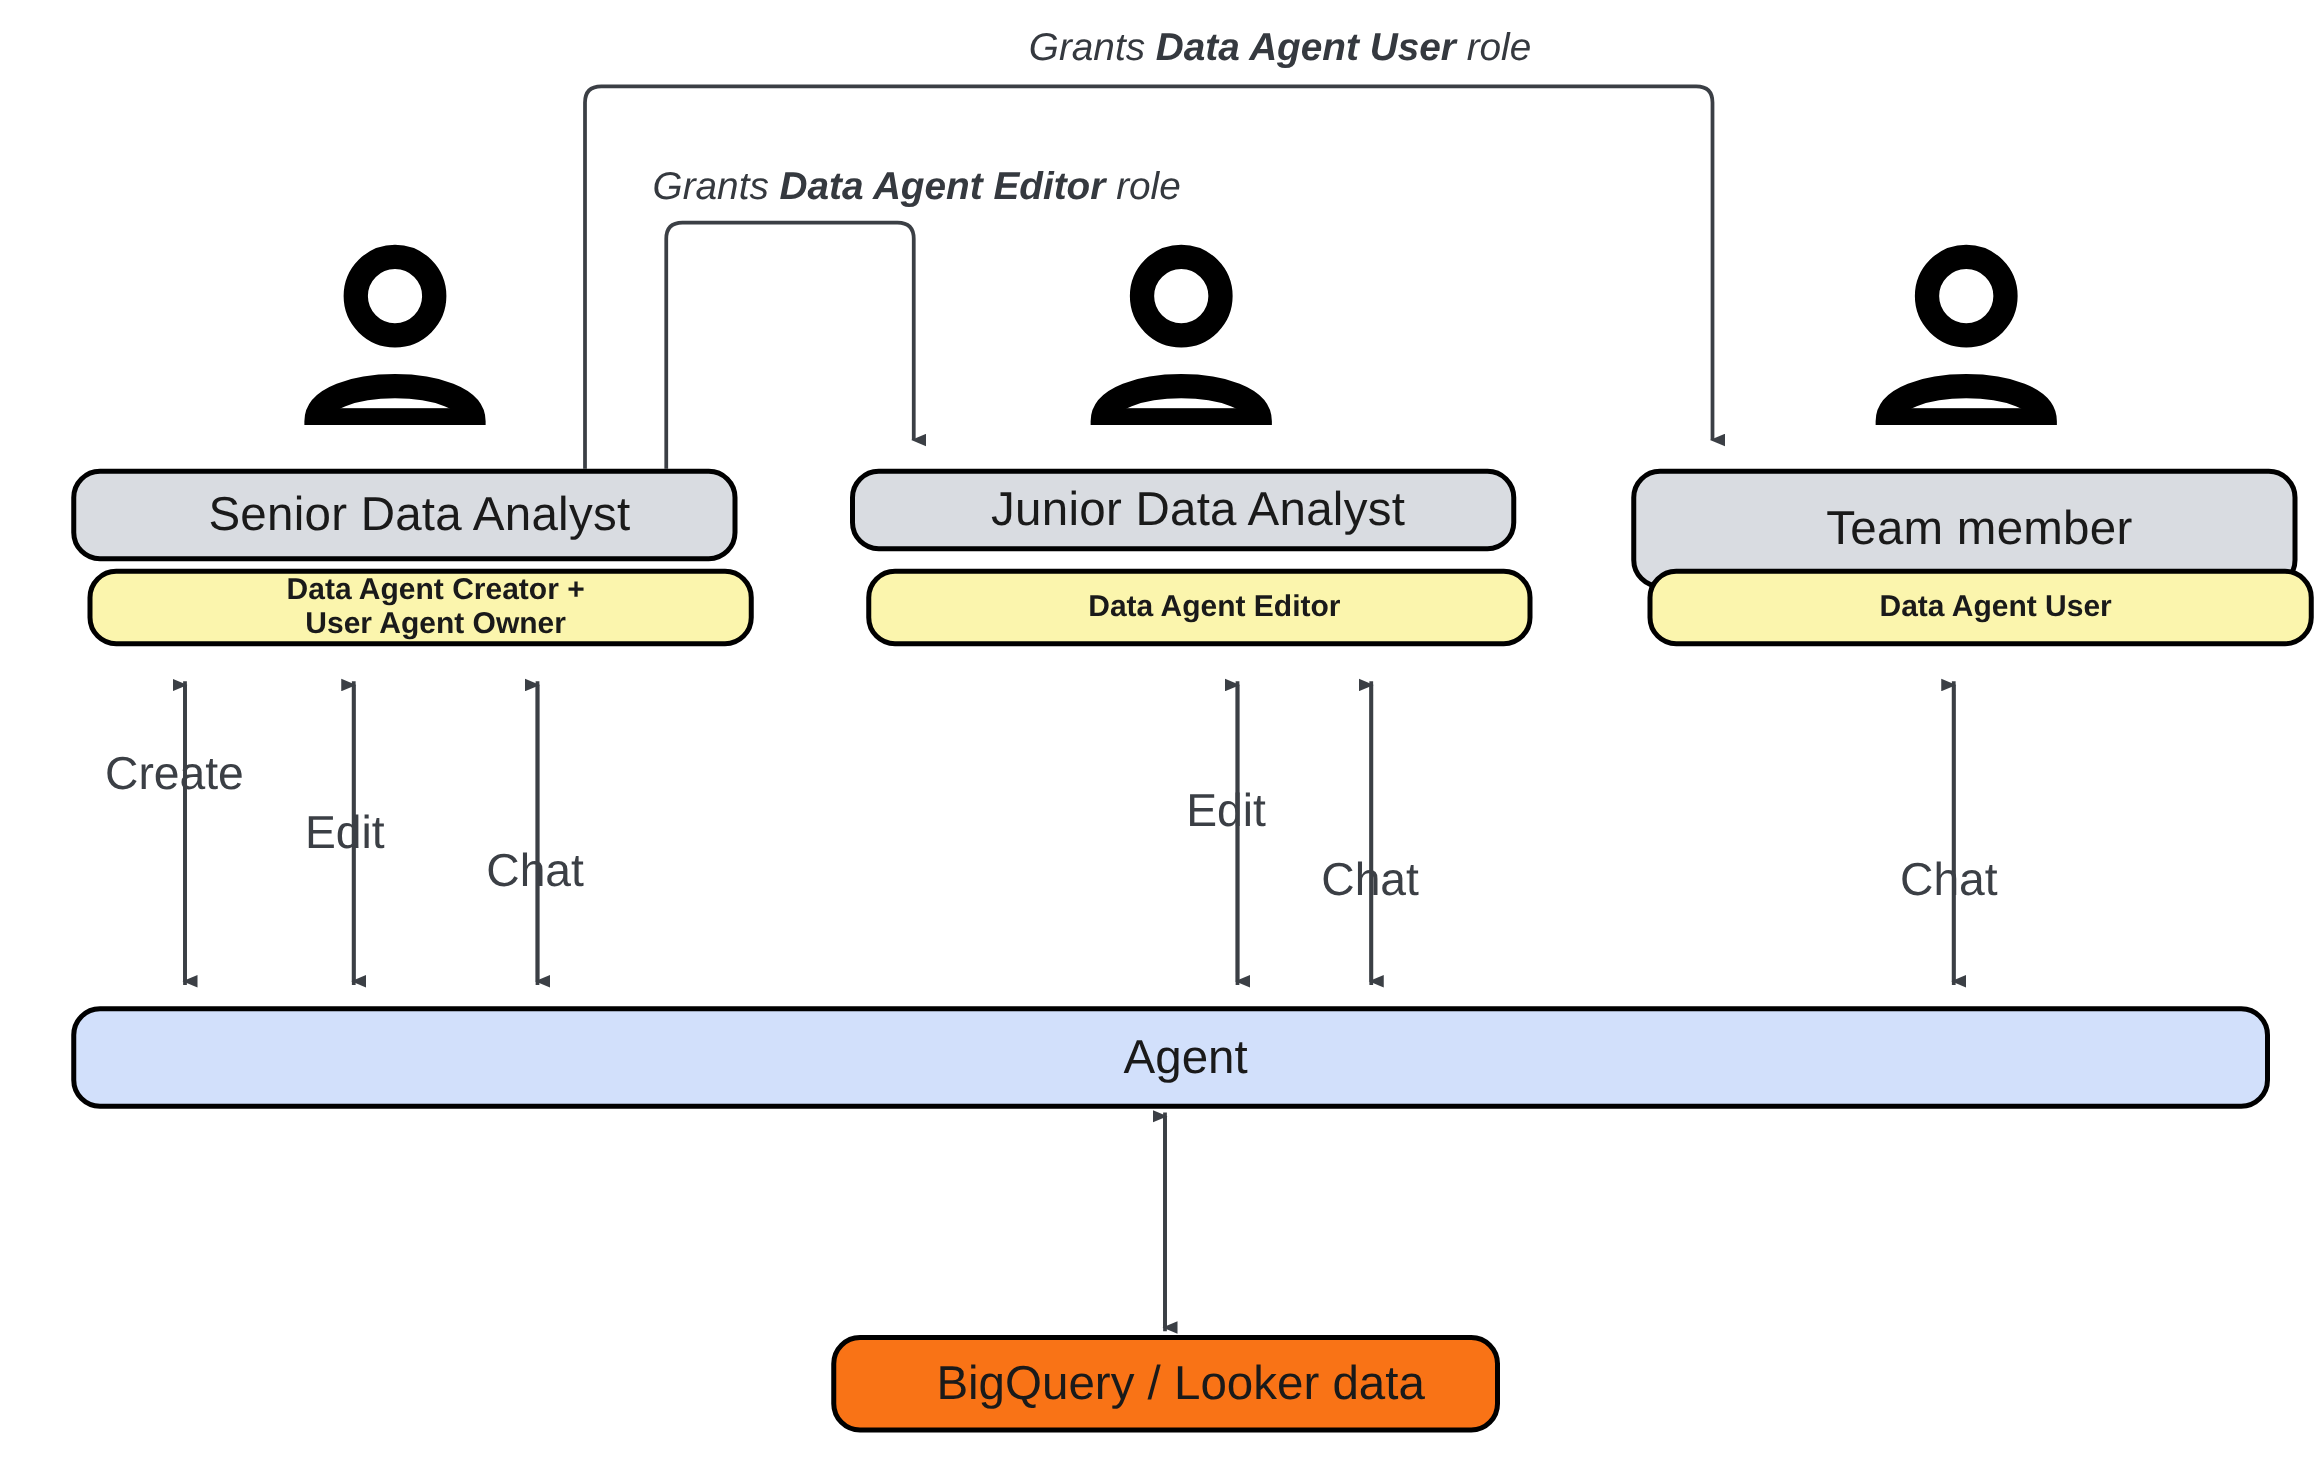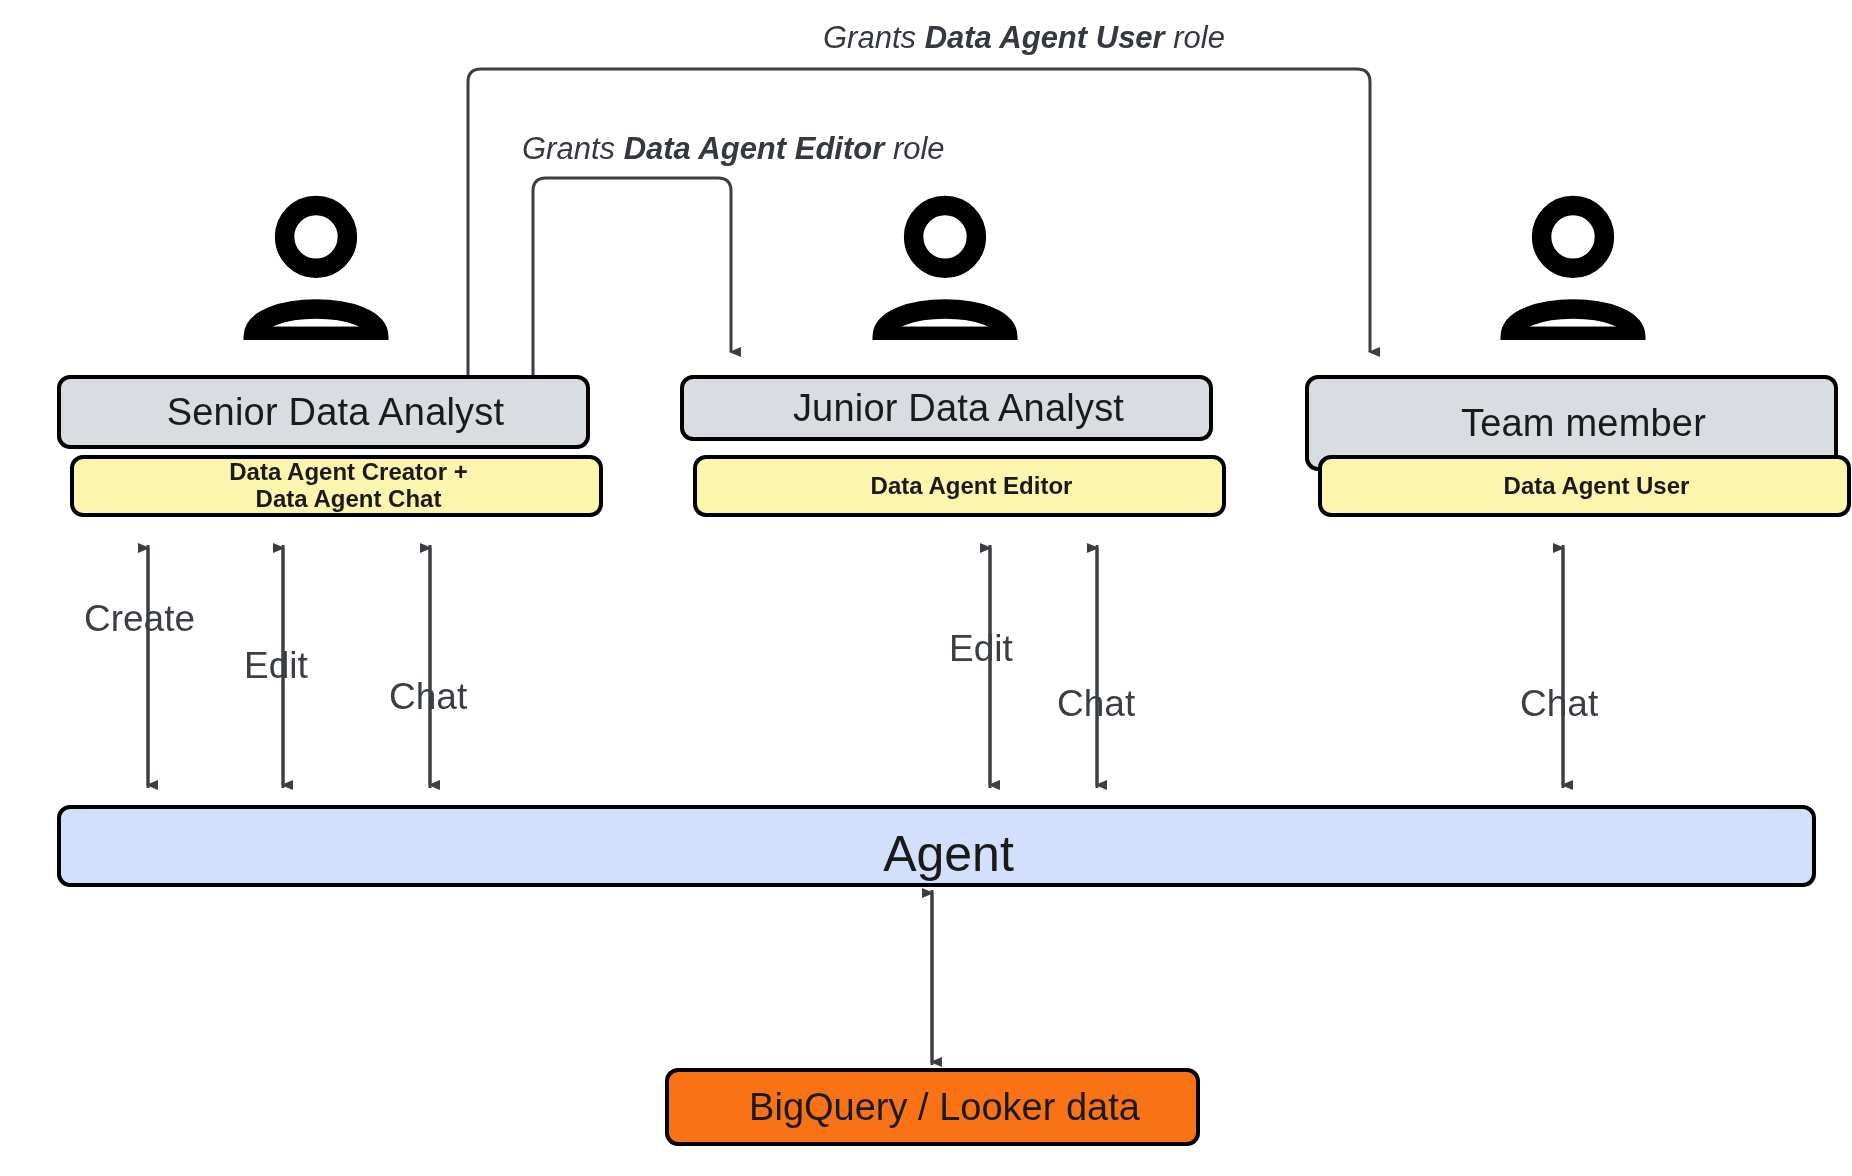--- a/index.html
+++ b/index.html
@@ -24,21 +24,21 @@
     width: 1852px;
     height: 1176px;
     pointer-events: none;
   }
 
   
   .node {
     position: absolute;
     box-sizing: border-box;
     border: 4px solid #000000;
-    border-radius: 13px;
+    border-radius: 23px;
     display: flex;
     align-items: center;
     justify-content: center;
     text-align: center;
     color: #1a1a1a;
     padding-left: 24px;
   }
   .role-title {
     background: #d9dce1;
     font-size: 38px;
@@ -47,23 +47,22 @@
   }
   .role-perm {
     background: #fbf5ad;
     font-size: 24px;
     font-weight: bold;
     line-height: 1.12;
     margin-left: 13px;
   }
   .agent-bar {
     background: #d2e0fb;
-    font-size: 50px;
+    font-size: 38px;
     font-weight: 400;
-    align-items: flex-end;
   }
   .data-box {
     background: #f97316;
     font-size: 38px;
     font-weight: 400;
   }
 
   
   .person-icon {
     position: absolute;
@@ -182,21 +181,21 @@
       <rect x="8" y="88" width="84" height="9" fill="#000"></rect>
     </svg>
   </div>
 
   <div class="node role-title" style="left:57px; top:375px; width:533px; height:74px;">
     <span>Senior Data Analyst</span>
   </div>
   <div class="node role-perm" style="left:57px; top:455px; width:533px; height:62px;">
     <div>
       <div>Data Agent Creator +</div>
-      <div>Data Agent Chat</div>
+      <div>User Agent Owner</div>
     </div>
   </div>
 
   <div class="node role-title" style="left:680px; top:375px; width:533px; height:66px;">
     <span>Junior Data Analyst</span>
   </div>
   <div class="node role-perm" style="left:680px; top:455px; width:533px; height:62px;">
     <span>Data Agent Editor</span>
   </div>
 

